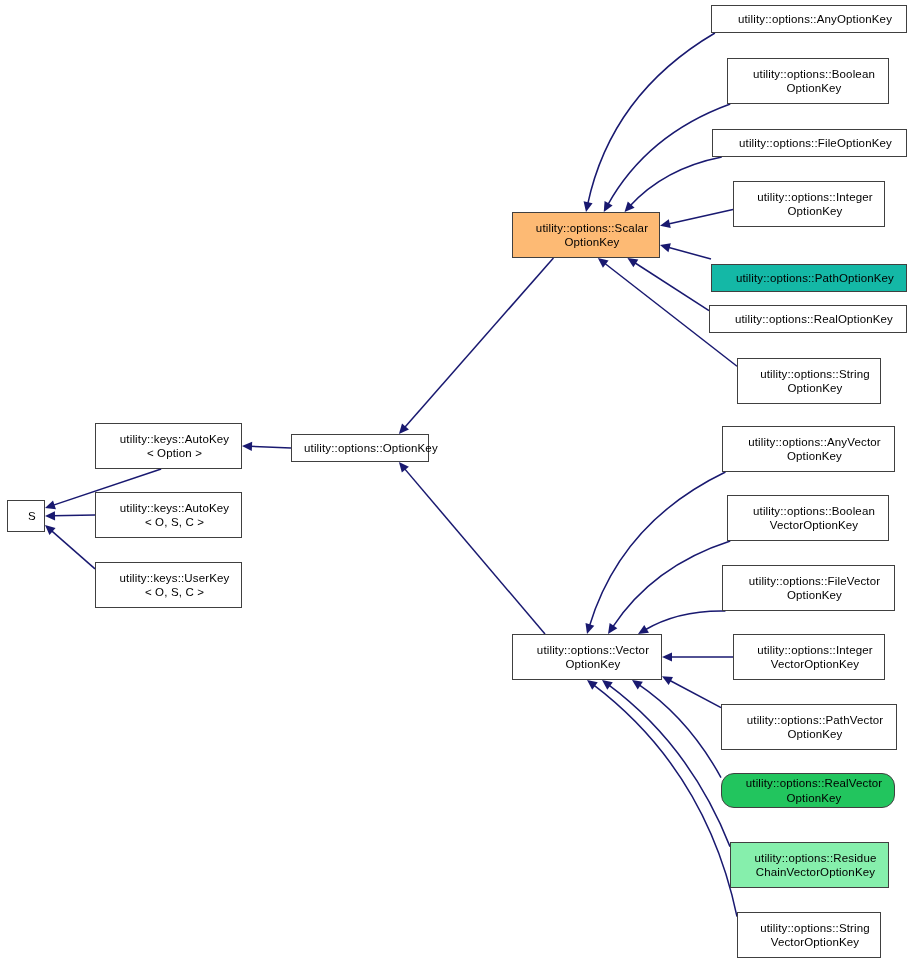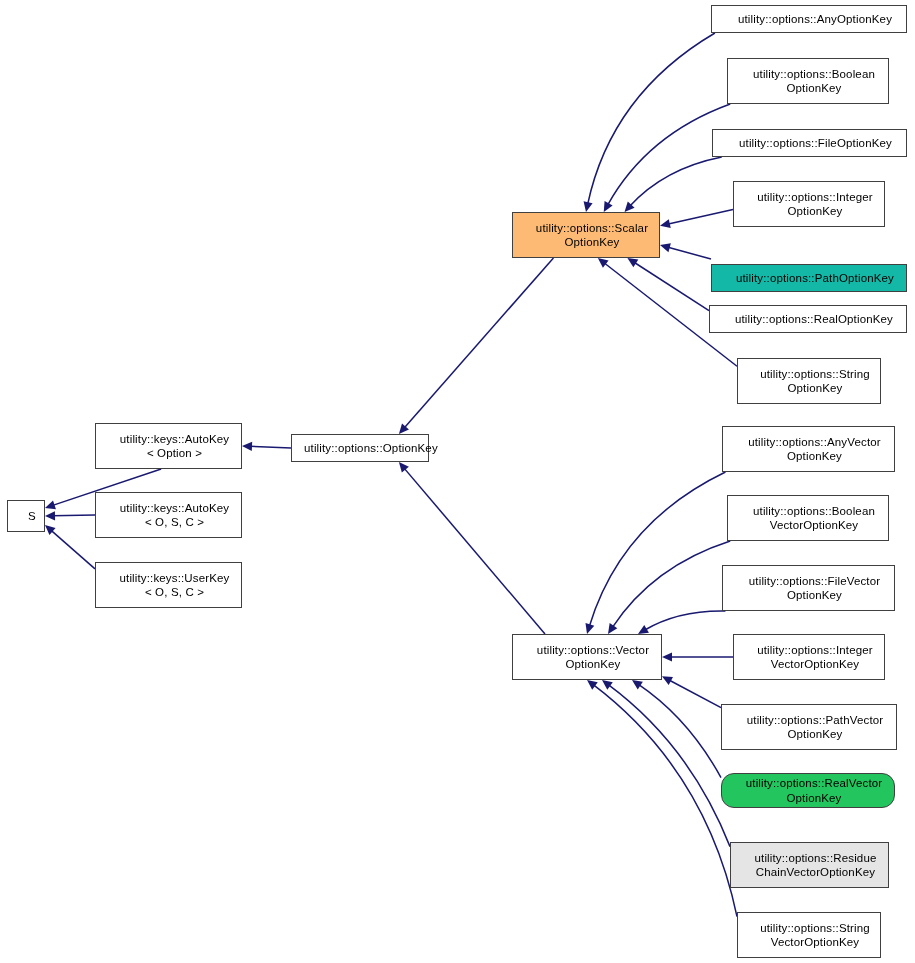--- a/index.html
+++ b/index.html
@@ -122,18 +122,18 @@
       <div class="node" style="left: 727px; top: 495px; width: 162px; height: 46px; border-color: rgb(64, 64, 64); background: rgb(255, 255, 255); color: rgb(0, 0, 0);"><span class="nlabel">utility::options::Boolean
 VectorOptionKey</span></div>
       <div class="node" style="left: 722px; top: 565px; width: 173px; height: 46px; border-color: rgb(64, 64, 64); background: rgb(255, 255, 255); color: rgb(0, 0, 0);"><span class="nlabel">utility::options::FileVector
 OptionKey</span></div>
       <div class="node" style="left: 733px; top: 634px; width: 152px; height: 46px; border-color: rgb(64, 64, 64); background: rgb(255, 255, 255); color: rgb(0, 0, 0);"><span class="nlabel">utility::options::Integer
 VectorOptionKey</span></div>
       <div class="node" style="left: 721px; top: 704px; width: 176px; height: 46px; border-color: rgb(64, 64, 64); background: rgb(255, 255, 255); color: rgb(0, 0, 0);"><span class="nlabel">utility::options::PathVector
 OptionKey</span></div>
       <div class="node" style="left: 721px; top: 773px; width: 174px; height: 35px; border-color: rgb(64, 64, 64); background: #22c55e; color: rgb(0, 0, 0); border-radius: 13px;"><span class="nlabel">utility::options::RealVector
 OptionKey</span></div>
-      <div class="node" style="left: 730px; top: 842px; width: 159px; height: 46px; border-color: rgb(64, 64, 64); background: #e5e5e5; color: rgb(0, 0, 0);"><span class="nlabel">utility::options::Residue
+      <div class="node" style="left: 730px; top: 842px; width: 159px; height: 46px; border-color: rgb(64, 64, 64); background: #86efac; color: rgb(0, 0, 0);"><span class="nlabel">utility::options::Residue
 ChainVectorOptionKey</span></div>
       <div class="node" style="left: 737px; top: 912px; width: 144px; height: 46px; border-color: rgb(64, 64, 64); background: rgb(255, 255, 255); color: rgb(0, 0, 0);"><span class="nlabel">utility::options::String
 VectorOptionKey</span></div>
     </div>
 </div>
 
 </body></html>

